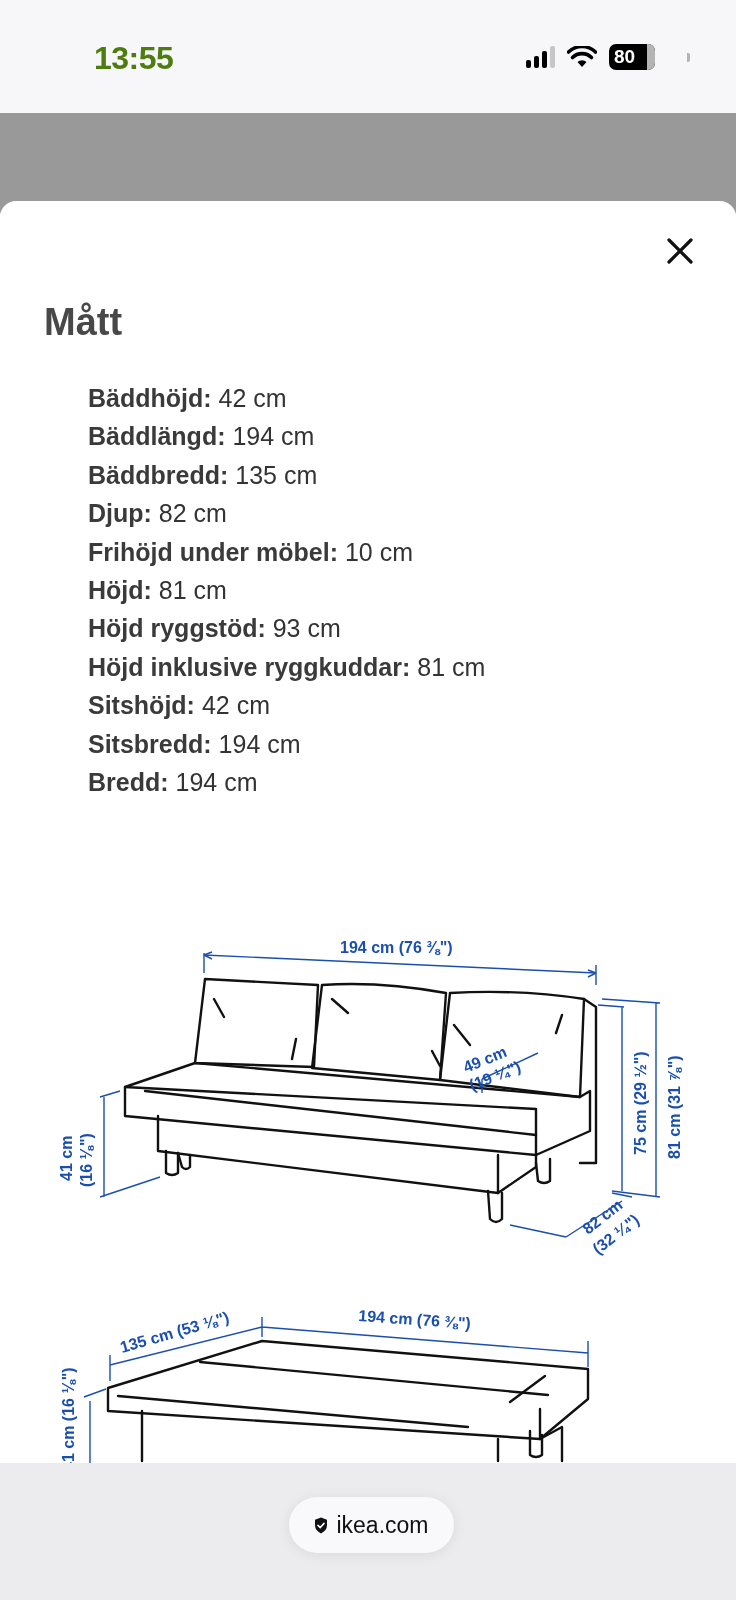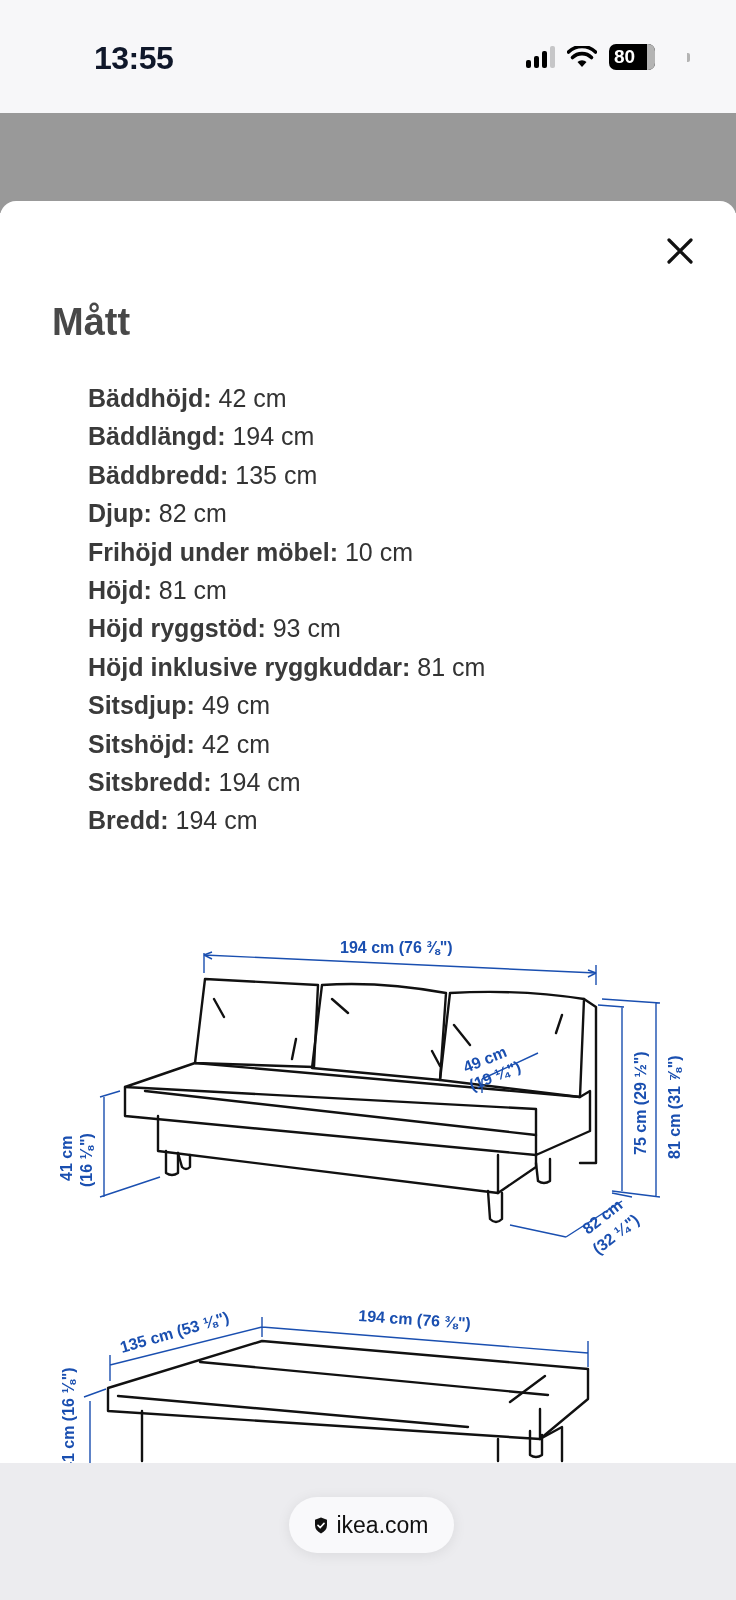--- a/index.html
+++ b/index.html
@@ -1,29 +1,29 @@
 <!DOCTYPE html>
 <html><head>
 <meta charset="utf-8">
 <style>
   * { box-sizing: border-box; margin: 0; padding: 0; }
   html, body { width: 736px; height: 1600px; overflow: hidden; background: #f7f7f9; font-family: "Liberation Sans", sans-serif; }
   .status-bar { position: absolute; left: 0; top: 0; width: 736px; height: 113px; background: #f7f7f9; }
-  .status-time { position: absolute; left: 94px; top: 40px; font-size: 32px; font-weight: 700; color: #0f172a; letter-spacing: -0.5px; font-family: "Liberation Sans", sans-serif; }
+  .status-time { position: absolute; left: 94px; top: 40px; font-size: 32px; font-weight: 700; color: #4d7c0f; letter-spacing: -0.5px; font-family: "Liberation Sans", sans-serif; }
   .status-icons { position: absolute; left: 526px; top: 44px; display: flex; align-items: center; gap: 12px; }
   .signal { display: flex; align-items: flex-end; gap: 3px; height: 22px; }
   .signal span { display: block; width: 5px; background: #000; border-radius: 2px; }
   .signal span.dim { background: #c6c6c8; }
   .battery { position: relative; width: 46px; height: 26px; background: #000; border-radius: 7px; overflow: hidden; color: #fff; font-weight: 700; font-size: 19px; line-height: 26px; padding-left: 5px; }
   .battery .empty { position: absolute; right: 0; top: 0; width: 8px; height: 26px; background: #b4b4b4; }
   .battery-cap { width: 3px; height: 9px; background: #b4b4b4; border-radius: 0 2px 2px 0; margin-left: -10px; }
   .dim-overlay { position: absolute; left: 0; top: 113px; width: 736px; height: 100px; background: #999; }
   .sheet { position: absolute; left: 0; top: 201px; width: 736px; height: 1262px; background: #fff; border-radius: 16px 16px 0 0; overflow: hidden; }
   .close-btn { position: absolute; left: 660px; top: 30px; width: 40px; height: 40px; display: flex; align-items: center; justify-content: center; cursor: pointer; }
-  .sheet-title { position: absolute; left: 52px; top: 100px; font-size: 38px; font-weight: 700; color: #484848; }
+  .sheet-title { position: absolute; left: 44px; top: 100px; font-size: 38px; font-weight: 700; color: #484848; }
   .dim-list { position: absolute; left: 44px; top: 178px; list-style: none; }
   .dim-list li { font-size: 25px; line-height: 38.4px; color: #333; white-space: nowrap; margin-left: 44px; }
   .dim-list .lbl { font-weight: 700; color: #3a3a3a; }
   .diagram { position: absolute; left: 0; top: 740px; width: 736px; height: 540px; }
   .bottom-bar { position: absolute; left: 0; top: 1463px; width: 736px; height: 137px; background: #ececef; }
   .url-pill { position: absolute; left: 289px; top: 1497px; width: 165px; height: 56px; background: #f9f9fb; border-radius: 28px; box-shadow: 0 2px 14px rgba(0,0,0,0.08); display: flex; align-items: center; justify-content: center; gap: 8px; cursor: pointer; }
   .url-text { font-size: 23px; color: #111; }
 </style>
 </head>
 <body>
@@ -65,21 +65,20 @@
 
   <ul class="dim-list">
     <li><span class="lbl">Bäddhöjd:</span> <span>42 cm</span></li>
     <li><span class="lbl">Bäddlängd:</span> <span>194 cm</span></li>
     <li><span class="lbl">Bäddbredd:</span> <span>135 cm</span></li>
     <li><span class="lbl">Djup:</span> <span>82 cm</span></li>
     <li><span class="lbl">Frihöjd under möbel:</span> <span>10 cm</span></li>
     <li><span class="lbl">Höjd:</span> <span>81 cm</span></li>
     <li><span class="lbl">Höjd ryggstöd:</span> <span>93 cm</span></li>
     <li><span class="lbl">Höjd inklusive ryggkuddar:</span> <span>81 cm</span></li>
-    <li><span class="lbl">Sitsdjup:</span> <span>49 cm</span></li>
     <li><span class="lbl">Sitshöjd:</span> <span>42 cm</span></li>
     <li><span class="lbl">Sitsbredd:</span> <span>194 cm</span></li>
     <li><span class="lbl">Bredd:</span> <span>194 cm</span></li>
   </ul>
 
   <svg class="diagram" viewBox="0 0 736 540" width="736" height="540">
     <g fill="none" stroke="#111" stroke-width="2.4" stroke-linejoin="round" stroke-linecap="round">
 
       <path d="M205 38 L318 44 L314 126 L195 122 Z"></path>
       <path d="M322 44 Q380 40 446 52 L440 139 L312 127 Z"></path>

